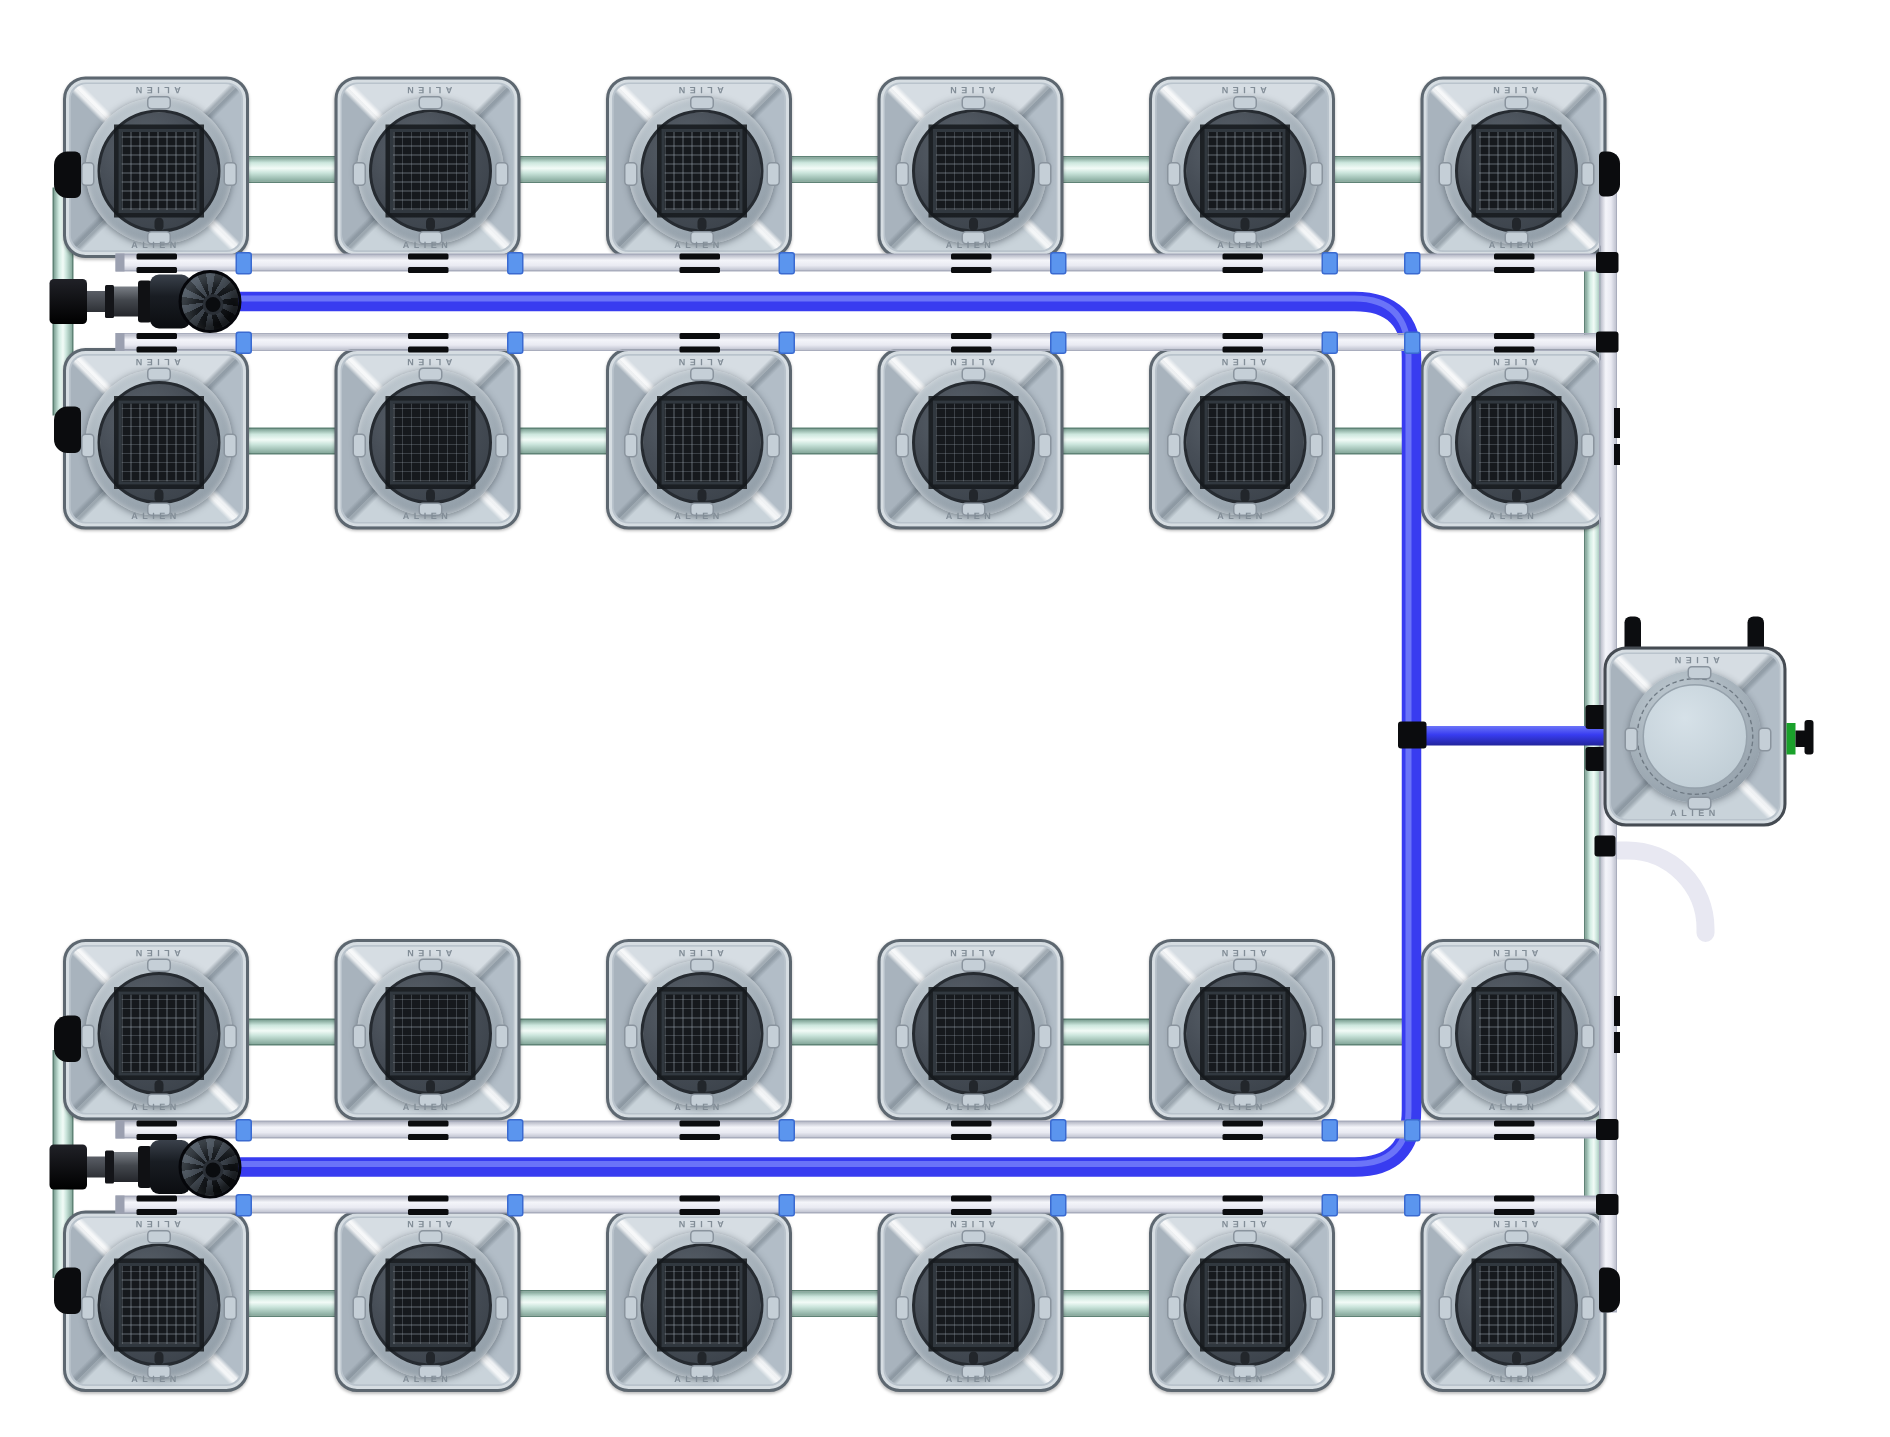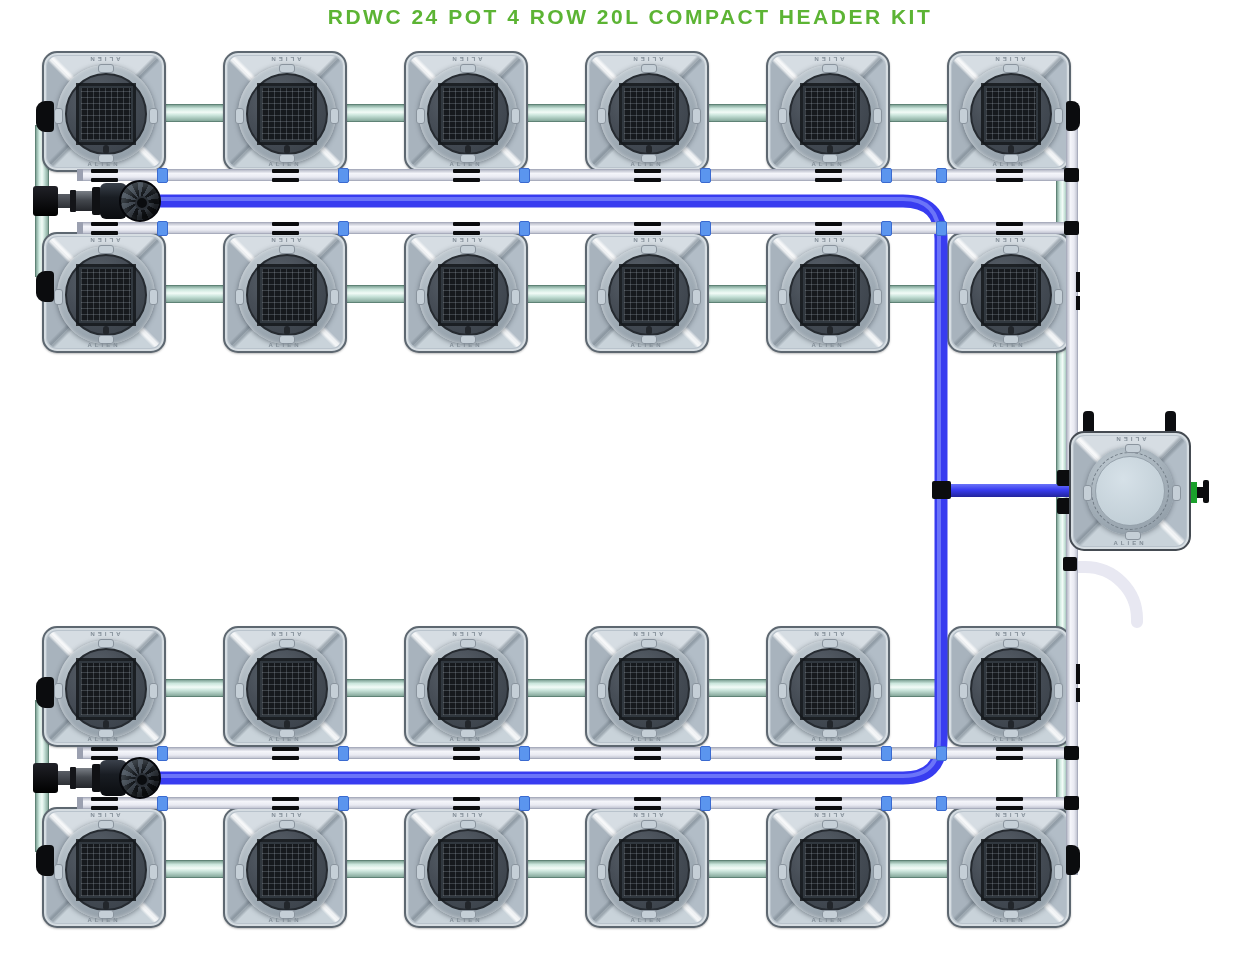--- a/index.html
+++ b/index.html
@@ -107,21 +107,20 @@
   #tubes{position:absolute;left:0;top:0;z-index:6;}
   .tube{fill:none;stroke:var(--feed-blue,#383cf0);stroke-width:13;}
   .tube-hi{fill:none;stroke:#6b74f8;stroke-width:4;}
   .hose{fill:none;stroke:#e8e8f2;stroke-width:12;stroke-linecap:round;}
 </style>
 </head>
 <body>
 
 <div id="stage">
 
-  <div class="title">RDWC 24 POT 4 ROW 20L COMPACT HEADER KIT</div>
 
   <svg id="tubes" width="1260" height="958" viewBox="0 0 1260 958">
     <path class="hose" d="M1079 567 l6 0 a52 52 0 0 1 52 52 l0 3"></path>
     <path class="tube" d="M157 201 H903 Q941 201 941 239 V740 Q941 778 903 778 H157"></path>
     <path class="tube-hi" d="M157 199 H903 Q939 199 939 237 V740 Q939 776 903 776 H157"></path>
   </svg>
 
   <div id="built">
       <div class="tealV" style="left: 35px; top: 125px; height: 152px;"></div>
       <div class="tealV" style="left: 35px; top: 700px; height: 152px;"></div>

